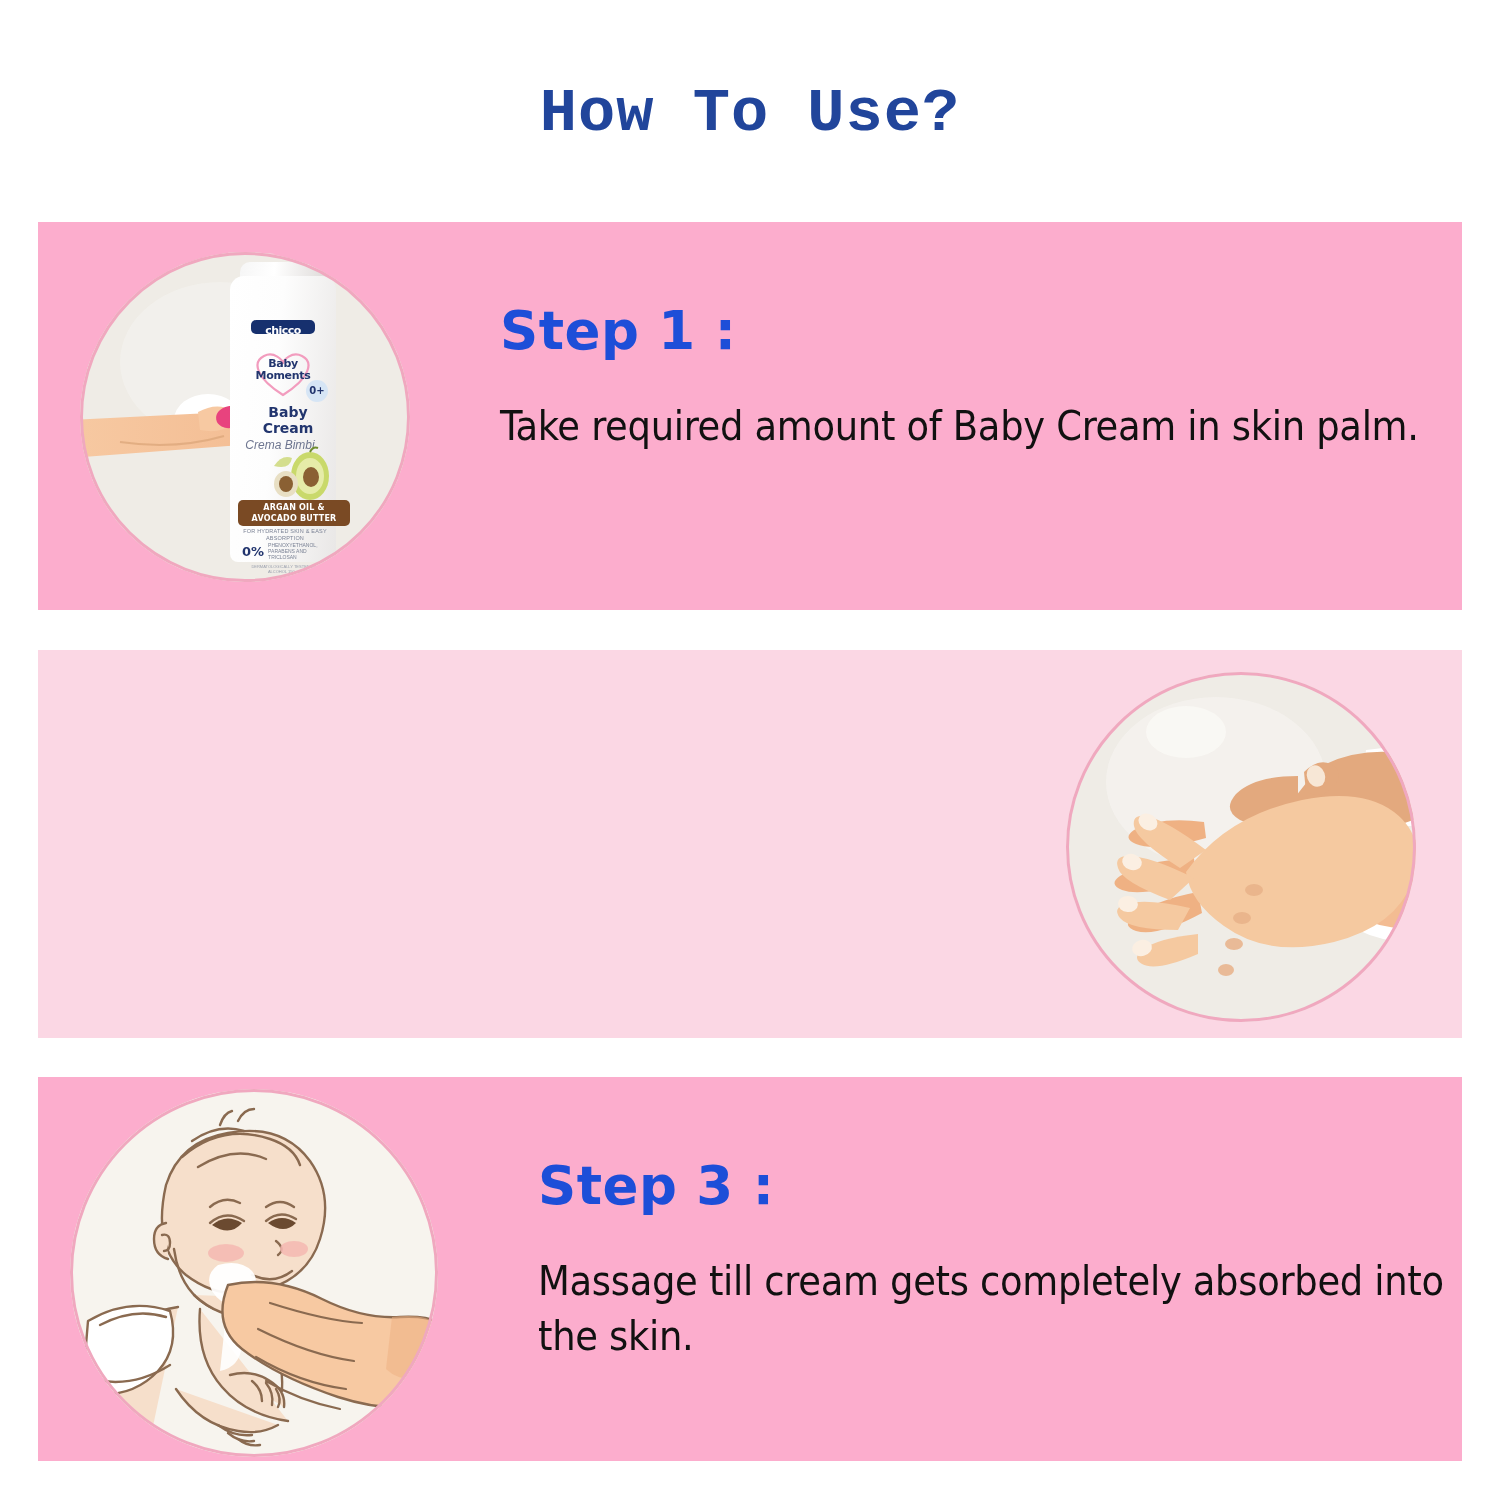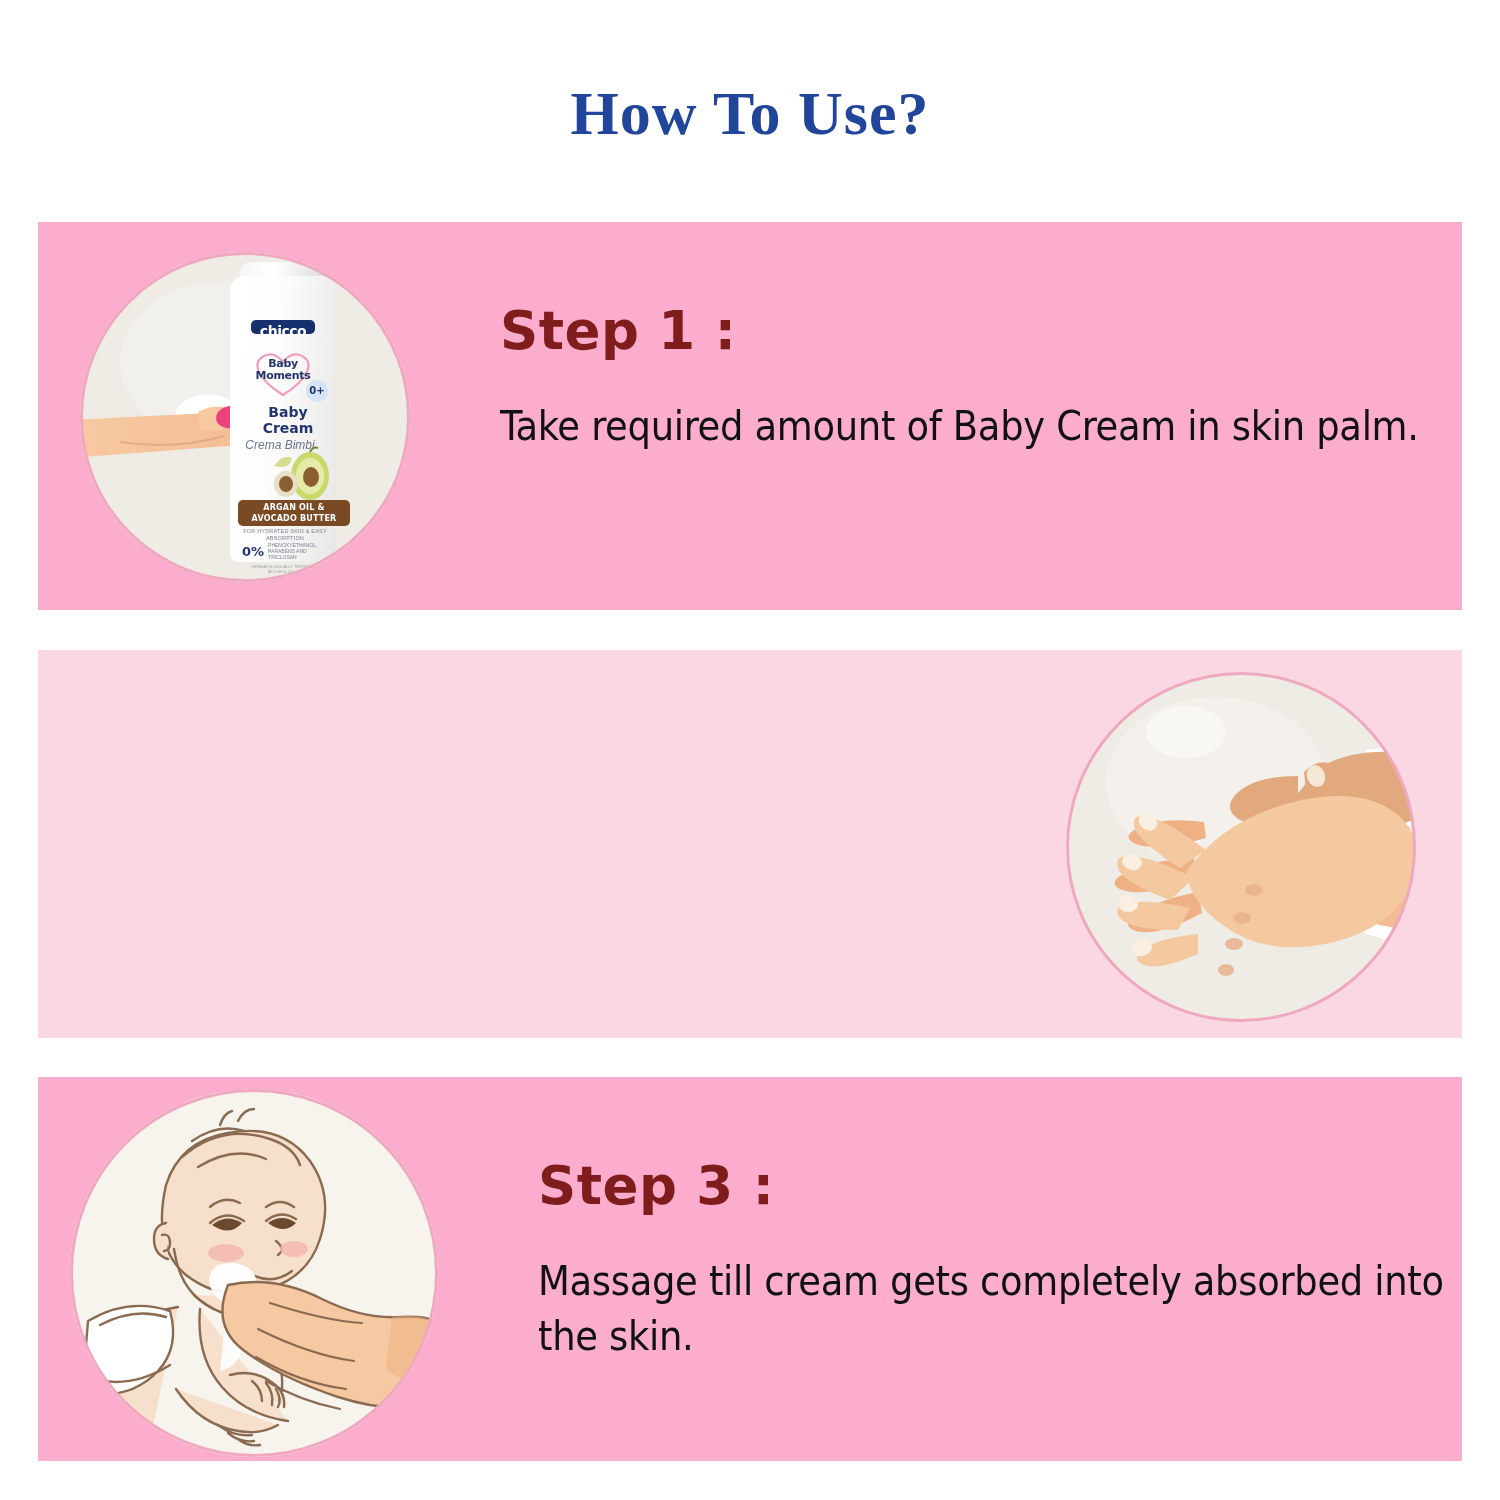--- a/index.html
+++ b/index.html
@@ -8,21 +8,21 @@
     background: #ffffff;
     font-family: "Liberation Sans", sans-serif;
     overflow: hidden;
   }
   .page { position: relative; width: 1500px; height: 1500px; background: #fff; }
 
   .page-title {
     position: absolute;
     top: 78px; left: 0; width: 1500px;
     text-align: center;
-    font-family: Liberation Serif, serif;
+    font-family: Liberation Mono, monospace;
     font-weight: 700;
     font-size: 62px;
     letter-spacing: 1px;
     color: #21459B;
   }
 
   .panel {
     position: absolute;
     left: 38px;
     width: 1424px;
@@ -55,21 +55,21 @@
   
   .step-block { position: absolute; }
   #text-1 { left: 462px; top: 78px;  width: 930px; }
   #text-2 { left: 62px;  top: 62px;  width: 930px; }
   #text-3 { left: 500px; top: 78px;  width: 930px; }
 
   .step-label {
     font-family: "DejaVu Sans", sans-serif;
     font-weight: 700;
     font-size: 53px;
-    color: #7f1d1d;
+    color: #1d4ed8;
     letter-spacing: 0.5px;
     margin-bottom: 38px;
   }
   .step-desc {
     font-family: "DejaVu Sans Condensed", "Liberation Sans Narrow", "Liberation Sans", sans-serif;
     font-size: 41px;
     line-height: 1.35;
     color: #111111;
     letter-spacing: -0.3px;
   }
@@ -93,21 +93,21 @@
     border-radius: 10px 10px 3px 3px;
   }
   .chicco-logo {
     position: absolute; left: 21px; top: 44px;
     width: 64px; height: 14px;
     background: #16306E;
     border-radius: 5px;
     color: #ffffff;
     font-family: "DejaVu Sans", sans-serif;
     font-weight: 700;
-    font-size: 14px;
+    font-size: 11px;
     line-height: 22px;
     text-align: center;
     letter-spacing: -0.5px;
   }
   .heart {
     position: absolute; left: 20px; top: 74px;
     width: 66px; height: 48px;
   }
   .heart-label {
     position: absolute; left: 0; top: 8px; width: 66px;

